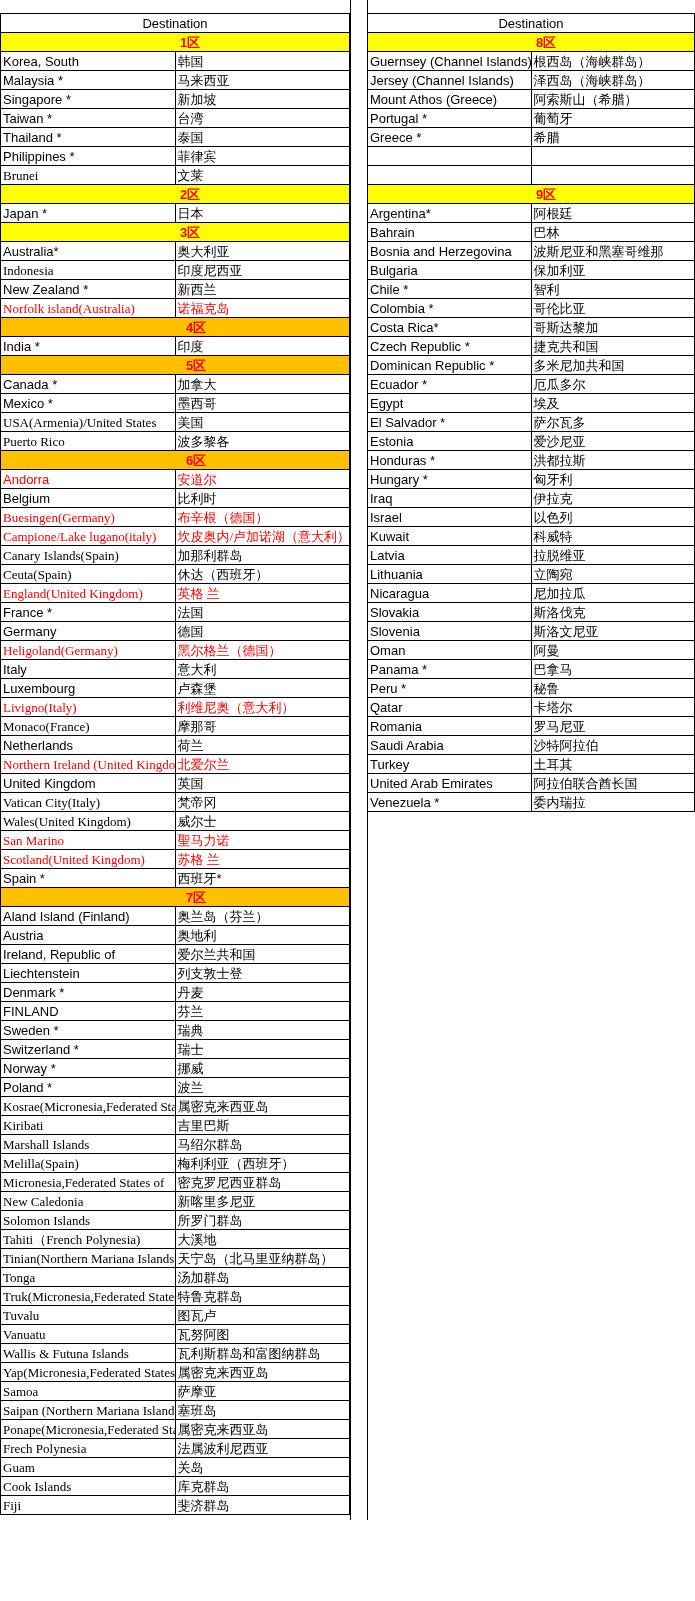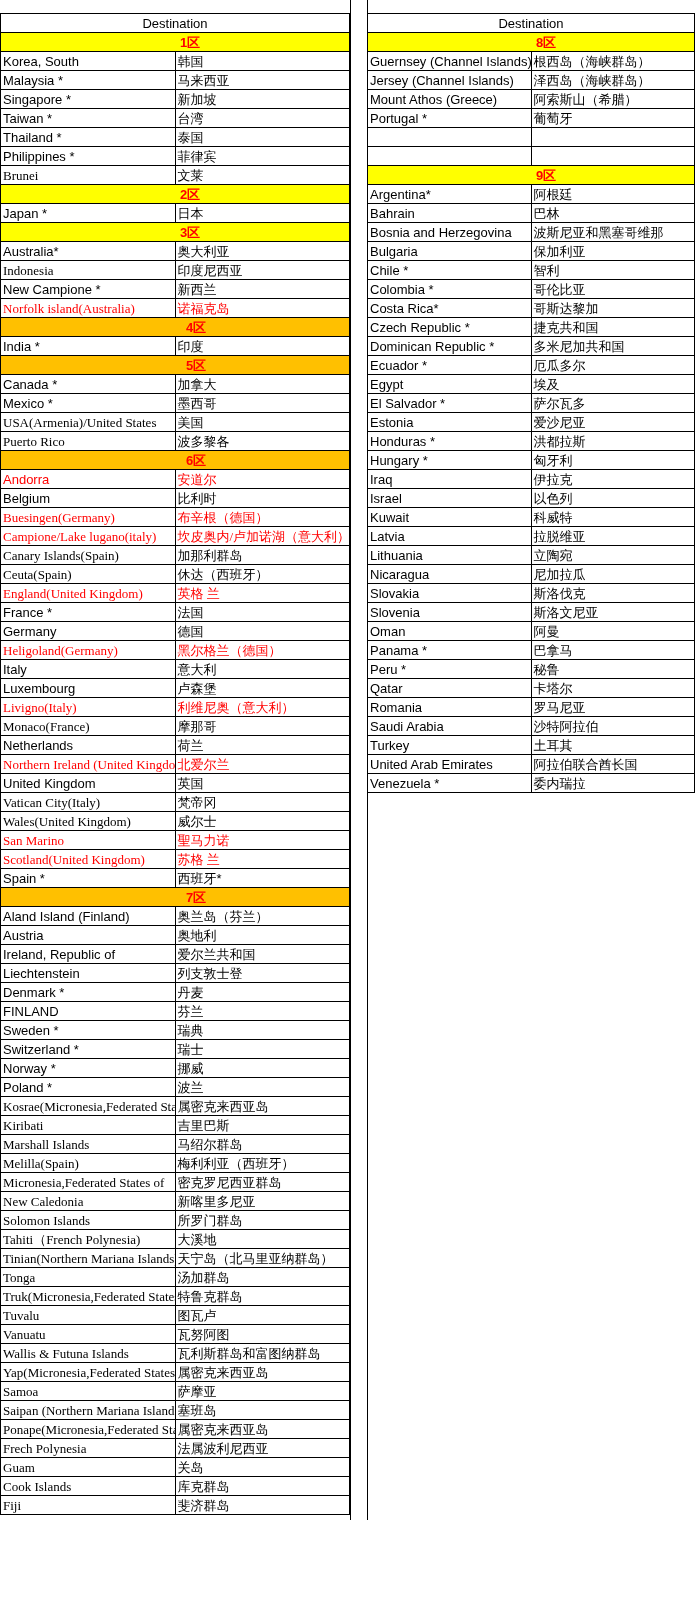--- a/index.html
+++ b/index.html
@@ -138,21 +138,21 @@
           </tr>
           <tr>
             <td class="c-en green">Australia*</td>
             <td class="c-zh zh green">奥大利亚</td>
           </tr>
           <tr>
             <td class="c-en blue serif">Indonesia</td>
             <td class="c-zh zh blue serif">印度尼西亚</td>
           </tr>
           <tr>
-            <td class="c-en green">New Campione *</td>
+            <td class="c-en green">New Zealand *</td>
             <td class="c-zh zh green">新西兰</td>
           </tr>
           <tr>
             <td class="c-en green serif red">Norfolk island(Australia)</td>
             <td class="c-zh zh green serif red">诺福克岛</td>
           </tr>
           <tr>
             <td class="zone orange" colspan="2">4区</td>
           </tr>
           <tr>
@@ -670,20 +670,24 @@
           </tr>
           <tr>
             <td class="c-en white">Mount Athos (Greece)</td>
             <td class="c-zh zh white">阿索斯山（希腊）</td>
           </tr>
           <tr>
             <td class="c-en white ind">Portugal *</td>
             <td class="c-zh zh white ind">葡萄牙</td>
           </tr>
           <tr>
+            <td class="c-en white">Greece *</td>
+            <td class="c-zh zh white">希腊</td>
+          </tr>
+          <tr>
             <td class="c-en white blank"></td>
             <td class="c-zh zh white blank"></td>
           </tr>
           <tr>
             <td class="c-en white blank"></td>
             <td class="c-zh zh white blank"></td>
           </tr>
           <tr>
             <td class="zone yellow" colspan="2">9区</td>
           </tr>

